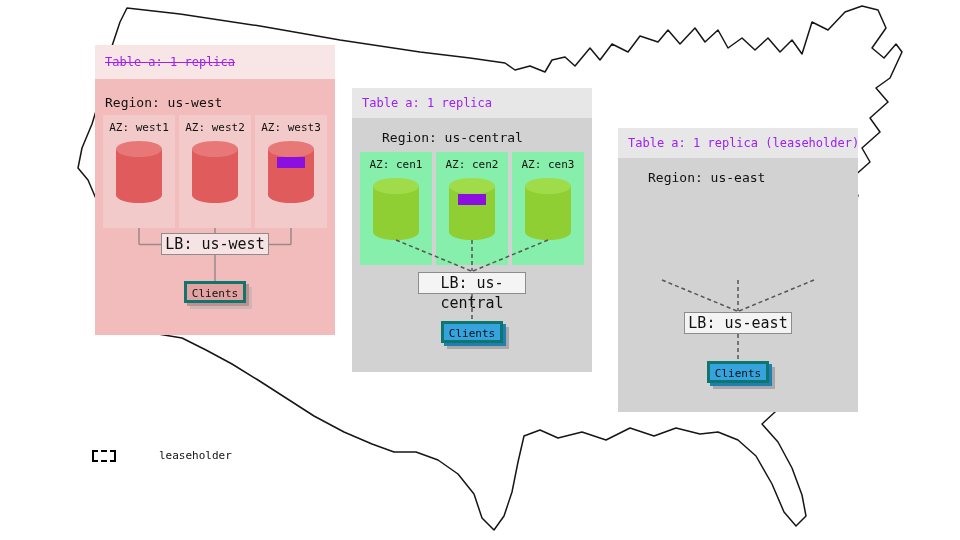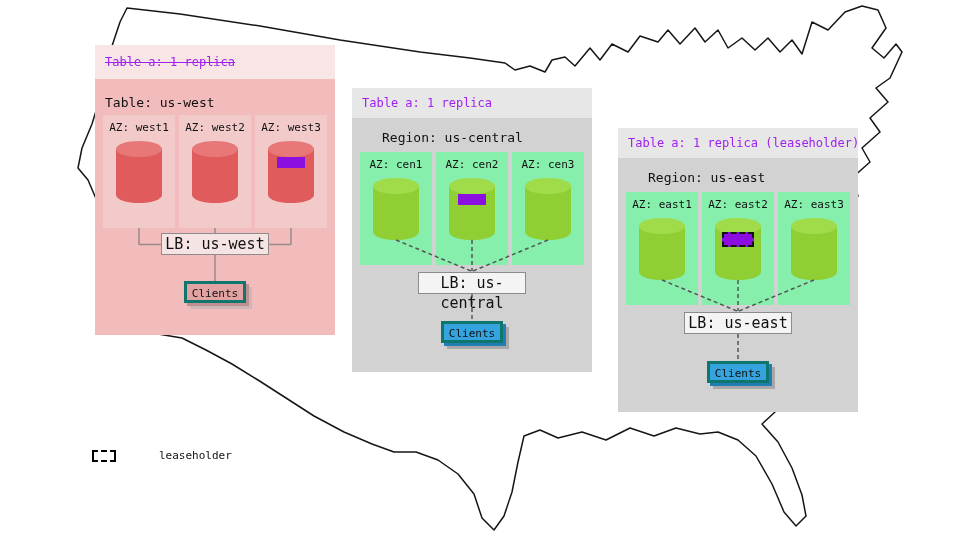--- a/index.html
+++ b/index.html
@@ -82,21 +82,21 @@
              676,428 654,436 630,428 606,440 582,432 558,438 540,430
              524,436 518,462 512,492 504,516 494,530 482,518 474,494 458,474 438,460 416,452 394,452 372,444
              344,432 314,416 286,398 258,380 232,364 206,350 182,338 158,334
              150,322 140,300 128,272 114,240 100,208 88,180 78,168 82,148 92,124 100,98 106,72 112,46 120,22 Z" fill="none" stroke="#161616" stroke-width="1.5" stroke-linejoin="round"></path>
   </svg>
 
   <section class="panel west">
     <header class="panel-header">
       <span class="table-label struck">Table a: 1 replica</span>
     </header>
-    <div class="region-title">Table: us-west</div>
+    <div class="region-title">Region: us-west</div>
 
     <div class="az-row">
       <div class="az">
         <div class="az-label">AZ: west1</div>
         <div class="cyl red"></div>
       </div>
       <div class="az">
         <div class="az-label">AZ: west2</div>
         <div class="cyl red"></div>
       </div>
@@ -153,36 +153,20 @@
     <div class="lb">LB: us-central</div>
     <div class="clients">Clients</div>
   </section>
 
   <section class="panel east">
     <header class="panel-header">
       <span class="table-label">Table a: 1 replica (leaseholder)</span>
     </header>
     <div class="region-title">Region: us-east</div>
 
-    <div class="az-row">
-      <div class="az">
-        <div class="az-label">AZ: east1</div>
-        <div class="cyl green"></div>
-      </div>
-      <div class="az">
-        <div class="az-label">AZ: east2</div>
-        <div class="cyl green">
-          <div class="replica lease"></div>
-        </div>
-      </div>
-      <div class="az">
-        <div class="az-label">AZ: east3</div>
-        <div class="cyl green"></div>
-      </div>
-    </div>
 
     <svg class="connectors" width="240" height="284" viewBox="0 0 240 284">
       <line x1="44" y1="152" x2="119" y2="183" stroke="#555" stroke-width="1.5" stroke-dasharray="4 3"></line>
       <line x1="120" y1="152" x2="120" y2="183" stroke="#555" stroke-width="1.5" stroke-dasharray="4 3"></line>
       <line x1="196" y1="152" x2="121" y2="183" stroke="#555" stroke-width="1.5" stroke-dasharray="4 3"></line>
       <line x1="120" y1="206" x2="120" y2="233" stroke="#555" stroke-width="1.5" stroke-dasharray="4 3"></line>
     </svg>
 
     <div class="lb">LB: us-east</div>
     <div class="clients">Clients</div>

